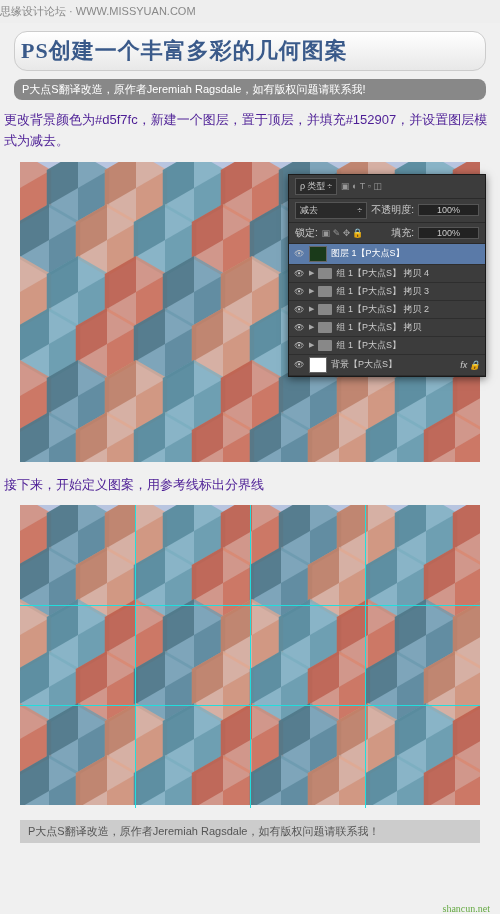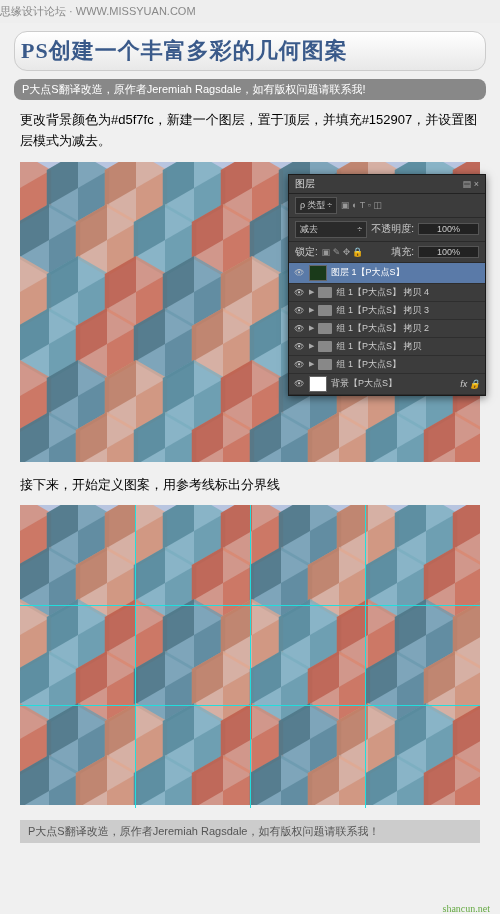--- a/index.html
+++ b/index.html
@@ -1,21 +1,21 @@
 <!DOCTYPE html>
 <html><head>
 <meta charset="utf-8">
 <style>
 *{margin:0;padding:0;box-sizing:border-box}
 body{width:500px;background:#f0f0f0;font-family:"Microsoft YaHei",sans-serif;font-size:12px;color:#333}
 .header-brand{text-align:left;font-size:11px;color:#888;padding:4px 0;background:#eee}
 .title-bar{margin:8px 14px;background:linear-gradient(#fff,#e8e8e8);border:1px solid #ccc;border-radius:13px;padding:4px 6px}
 .title-bar h1{font-size:22px;font-weight:bold;color:#3a5a8a;font-family:"SimHei","Microsoft YaHei";letter-spacing:1px}
 .credit-bar{margin:0 14px 10px;background:#888;color:#fff;font-size:11px;padding:3px 8px;border-radius:8px}
-.body-text{margin:10px 20px;font-size:13px;color:#000000;line-height:1.6}
+.body-text{margin:10px 4px;font-size:13px;color:#4c1d95;line-height:1.6}
 .figure{margin:8px 20px;position:relative}
 .pattern{width:460px;height:300px;background:#d5e2f5;position:relative;overflow:hidden}
 .layers-panel{position:absolute;top:12px;right:-6px;width:198px;background:#3c3c3c;border:1px solid #1a1a1a;box-shadow:0 2px 8px rgba(0,0,0,.5);font-size:10px;color:#ccc}
 .lp-head{display:flex;align-items:center;background:#3c3c3c;padding:2px 6px;border-bottom:1px solid #222}
 .lp-tab{font-size:10px;color:#ddd}
 .lp-close{margin-left:auto;font-size:9px;color:#aaa}
 .lp-row{display:flex;align-items:center;padding:3px 6px;border-bottom:1px solid #2a2a2a;gap:4px}
 .lp-sel{background:#2a2a2a;border:1px solid #555;padding:1px 4px;font-size:9px;color:#ccc;display:flex;align-items:center;gap:2px}
 .lp-icons{display:flex;gap:5px;font-size:9px;color:#999}
 .lp-layer{display:flex;align-items:center;padding:2px 4px;border-bottom:1px solid #2e2e2e;gap:4px;font-size:9px}
@@ -208,24 +208,20 @@
         <polygon points="466.1769145362398,268 466.1769145362398,304 435,322 403.8230854637602,304 403.8230854637602,268 434.99999999999994,250" fill="#d9876f" opacity="0.75"></polygon>
         <polygon points="435,286 466.1769145362398,268 466.1769145362398,304 435,322" fill="#c96e5a" opacity="0.75"></polygon>
         <polygon points="435,286 403.8230854637602,304 403.8230854637602,268 434.99999999999994,250" fill="#b85a4a" opacity="0.75"></polygon>
         <polygon points="524.1769145362398,268 524.1769145362398,304 493,322 461.8230854637602,304 461.8230854637602,268 492.99999999999994,250" fill="#6b9aae" opacity="0.75"></polygon>
         <polygon points="493,286 524.1769145362398,268 524.1769145362398,304 493,322" fill="#5a8599" opacity="0.75"></polygon>
         <polygon points="493,286 461.8230854637602,304 461.8230854637602,268 492.99999999999994,250" fill="#4a7080" opacity="0.75"></polygon>
       </g>
   </svg>
 
   <div class="layers-panel">
-    <div class="lp-head">
-      <span class="lp-tab">图层</span>
-      <span class="lp-close">▤ ×</span>
-    </div>
     <div class="lp-row">
       <span class="lp-sel">ρ <span>类型</span> ÷</span>
       <span class="lp-icons">▣ ◐ T ▫ ◫</span>
     </div>
     <div class="lp-row">
       <span class="lp-sel" style="flex:1">
           <span>减去</span> 
           <span style="margin-left:auto">÷</span>
         </span>
       <span>不透明度:</span>

